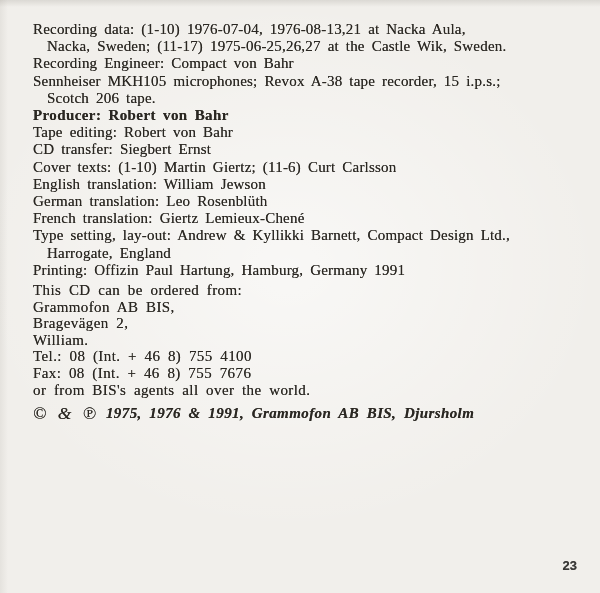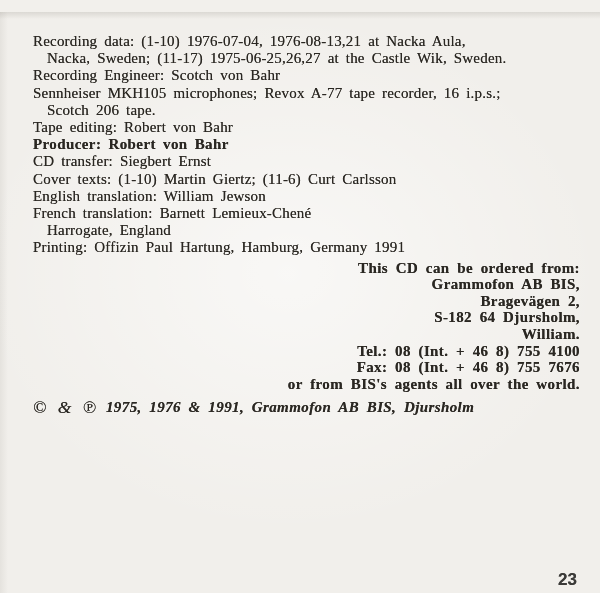--- a/index.html
+++ b/index.html
@@ -9,21 +9,20 @@
     overflow: hidden;
     position: relative;
     font-family: "Liberation Serif", serif;
   }
   .page {
     position: absolute; inset: 0;
     background:
       radial-gradient(ellipse 70% 60% at 48% 45%, rgba(255,255,255,0.55), rgba(255,255,255,0) 75%),
       #f1efeb;
     color: #2a2722;
-    margin-top: 12px;
   }
   
   .scan-shade-top {
     position: absolute; top: 0; left: 0; right: 0; height: 7px;
     background: linear-gradient(180deg, rgba(120,115,105,0.18), rgba(120,115,105,0) 100%);
     pointer-events: none;
   }
   .scan-shade-left {
     position: absolute; top: 0; bottom: 0; left: 0; width: 8px;
     background: linear-gradient(90deg, rgba(120,115,105,0.10), rgba(120,115,105,0) 100%);
@@ -39,27 +38,26 @@
     letter-spacing: 0.2px;
     word-spacing: 3px;
     text-shadow: 0 0 0.6px rgba(42,39,34,0.75);
     white-space: nowrap;
   }
   .credits .line.bold { font-weight: 700; letter-spacing: 0.4px; }
   .line.indent { padding-left: 14px; }
   .ordering {
     margin-top: 3px;
     font-size: 15px;
-    font-weight: 700;
+    font-weight: 400;
     line-height: 16.6px;
     letter-spacing: 0.4px;
     word-spacing: 3.5px;
     text-shadow: 0 0 0.6px rgba(42,39,34,0.75);
     white-space: nowrap;
-    text-align: right;
   }
   .copyright {
     margin-top: 5px;
     font-size: 15px;
     font-weight: 700;
     letter-spacing: 0.4px;
     word-spacing: 3.5px;
     text-shadow: 0 0 0.6px rgba(42,39,34,0.75);
     white-space: nowrap;
     font-style: italic;
@@ -70,55 +68,56 @@
     word-spacing: 5px;
     letter-spacing: 1px;
     margin-right: 9px;
     vertical-align: -1px;
   }
   .page-number {
     position: absolute;
     top: 558px; right: 23px;
     font-family: "Liberation Sans", sans-serif;
     font-weight: 700;
-    font-size: 17px;
+    font-size: 13px;
     color: #3b3a38;
     text-shadow: 0 0 0.5px rgba(59,58,56,0.7);
   }
 </style>
 </head>
 <body>
 
 <div class="page">
   <div class="scan-shade-top"></div>
   <div class="scan-shade-left"></div>
 
   <div class="content">
 
     <div class="credits">
         <div class="line">Recording data: (1-10) 1976-07-04, 1976-08-13,21 at Nacka Aula,</div>
         <div class="line indent">Nacka, Sweden; (11-17) 1975-06-25,26,27 at the Castle Wik, Sweden.</div>
-        <div class="line">Recording Engineer: Scotch von Bahr</div>
-        <div class="line">Sennheiser MKH105 microphones; Revox A-77 tape recorder, 16 i.p.s.;</div>
+        <div class="line">Recording Engineer: Compact von Bahr</div>
+        <div class="line">Sennheiser MKH105 microphones; Revox A-38 tape recorder, 15 i.p.s.;</div>
         <div class="line indent">Scotch 206 tape.</div>
+        <div class="line bold">Producer: Robert von Bahr</div>
         <div class="line">Tape editing: Robert von Bahr</div>
-        <div class="line bold">Producer: Robert von Bahr</div>
         <div class="line">CD transfer: Siegbert Ernst</div>
         <div class="line">Cover texts: (1-10) Martin Giertz; (11-6) Curt Carlsson</div>
         <div class="line">English translation: William Jewson</div>
-        <div class="line">French translation: Barnett Lemieux-Chené</div>
+        <div class="line">German translation: Leo Rosenblüth</div>
+        <div class="line">French translation: Giertz Lemieux-Chené</div>
+        <div class="line">Type setting, lay-out: Andrew &amp; Kyllikki Barnett, Compact Design Ltd.,</div>
         <div class="line indent">Harrogate, England</div>
         <div class="line">Printing: Offizin Paul Hartung, Hamburg, Germany 1991</div>
       </div>
 
     <div class="ordering">
         <div class="line bold">This CD can be ordered from:</div>
         <div class="line bold">Grammofon AB BIS,</div>
         <div class="line bold">Bragevägen 2,</div>
-        <div class="line bold">S-182 64 Djursholm,</div>
         <div class="line bold">William.</div>
         <div class="line bold">Tel.: 08 (Int. + 46 8) 755 4100</div>
         <div class="line bold">Fax: 08 (Int. + 46 8) 755 7676</div>
         <div class="line bold">or from BIS's agents all over the world.</div>
       </div>
 
     <div class="copyright">
       <span class="symbols">© &amp; ℗</span><span>1975, 1976 &amp; 1991, Grammofon AB BIS, Djursholm</span>
     </div>
 

